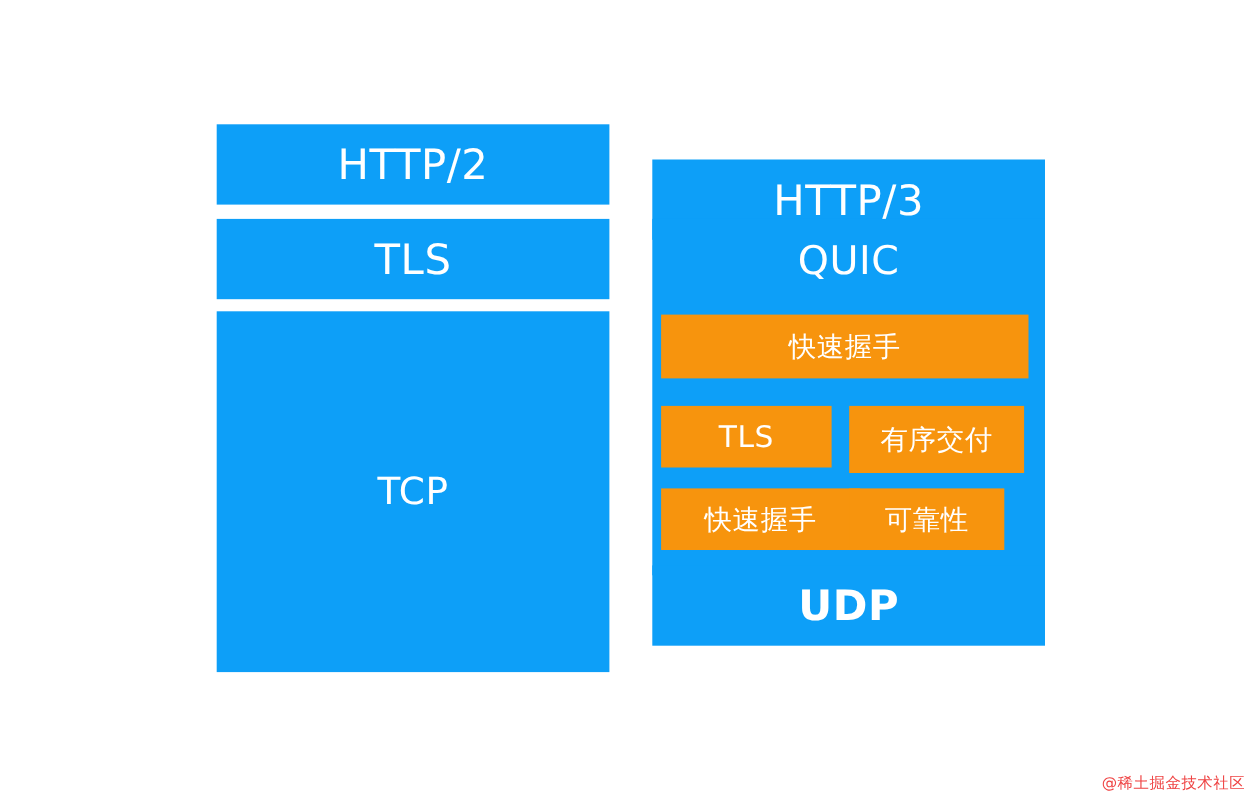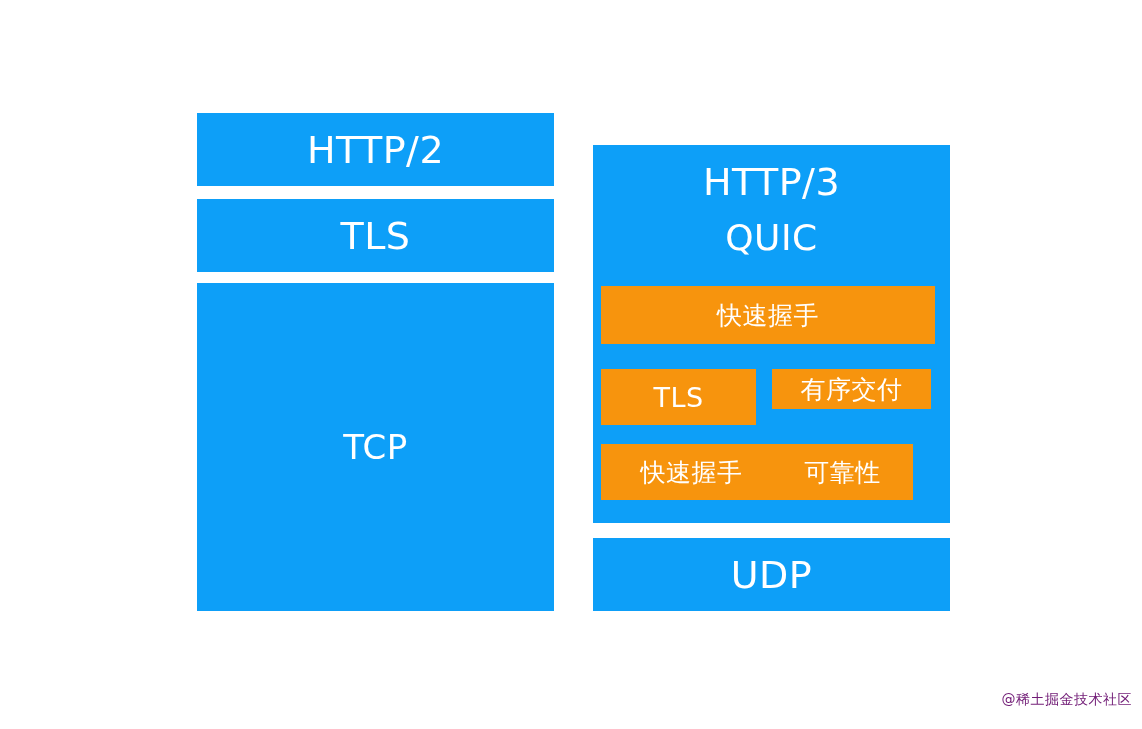--- a/index.html
+++ b/index.html
@@ -82,50 +82,51 @@
   
   #feat-streams {
     left: 601px;  top: 286px;  width: 334px;  height: 58px;
     font-size: 25px;
   }
   #feat-tls {
     left: 601px;  top: 369px;  width: 155px;  height: 56px;
     font-size: 27px;
   }
   #feat-ordered {
-    left: 772px;  top: 369px;  width: 159px;  height: 40px;
+    left: 772px;  top: 369px;  width: 159px;  height: 61px;
     font-size: 25px;
   }
   #feat-handshake {
     left: 601px;  top: 444px;  width: 181px;  height: 56px;
     font-size: 25px;
   }
   #feat-reliability {
     left: 772px;  top: 444px;  width: 141px;  height: 56px;
     font-size: 25px;
   }
 
   #box-udp {
-    left: 593px;  top: 538px;  width: 357px;  height: 73px;
+    left: 593px;  top: 514px;  width: 357px;  height: 73px;
     font-size: 38px;
+    font-weight: bold;
   }
 
   
   #box-ip {
     left: 197px;  top: 627px;  width: 753px;  height: 69px;
     font-size: 36px;
   }
 
   
   #watermark {
     position: absolute;
     right: 10px;
-    bottom: 20px;
+    bottom: 8px;
     font-size: 14px;
-    color: #701a75;
+    color: #ef4444;
     letter-spacing: 0.5px;
     white-space: nowrap;
   }
 </style>
 </head>
 <body>
 
 <div id="diagram">
 
   <div class="box blue" id="box-http2">HTTP/2</div>

